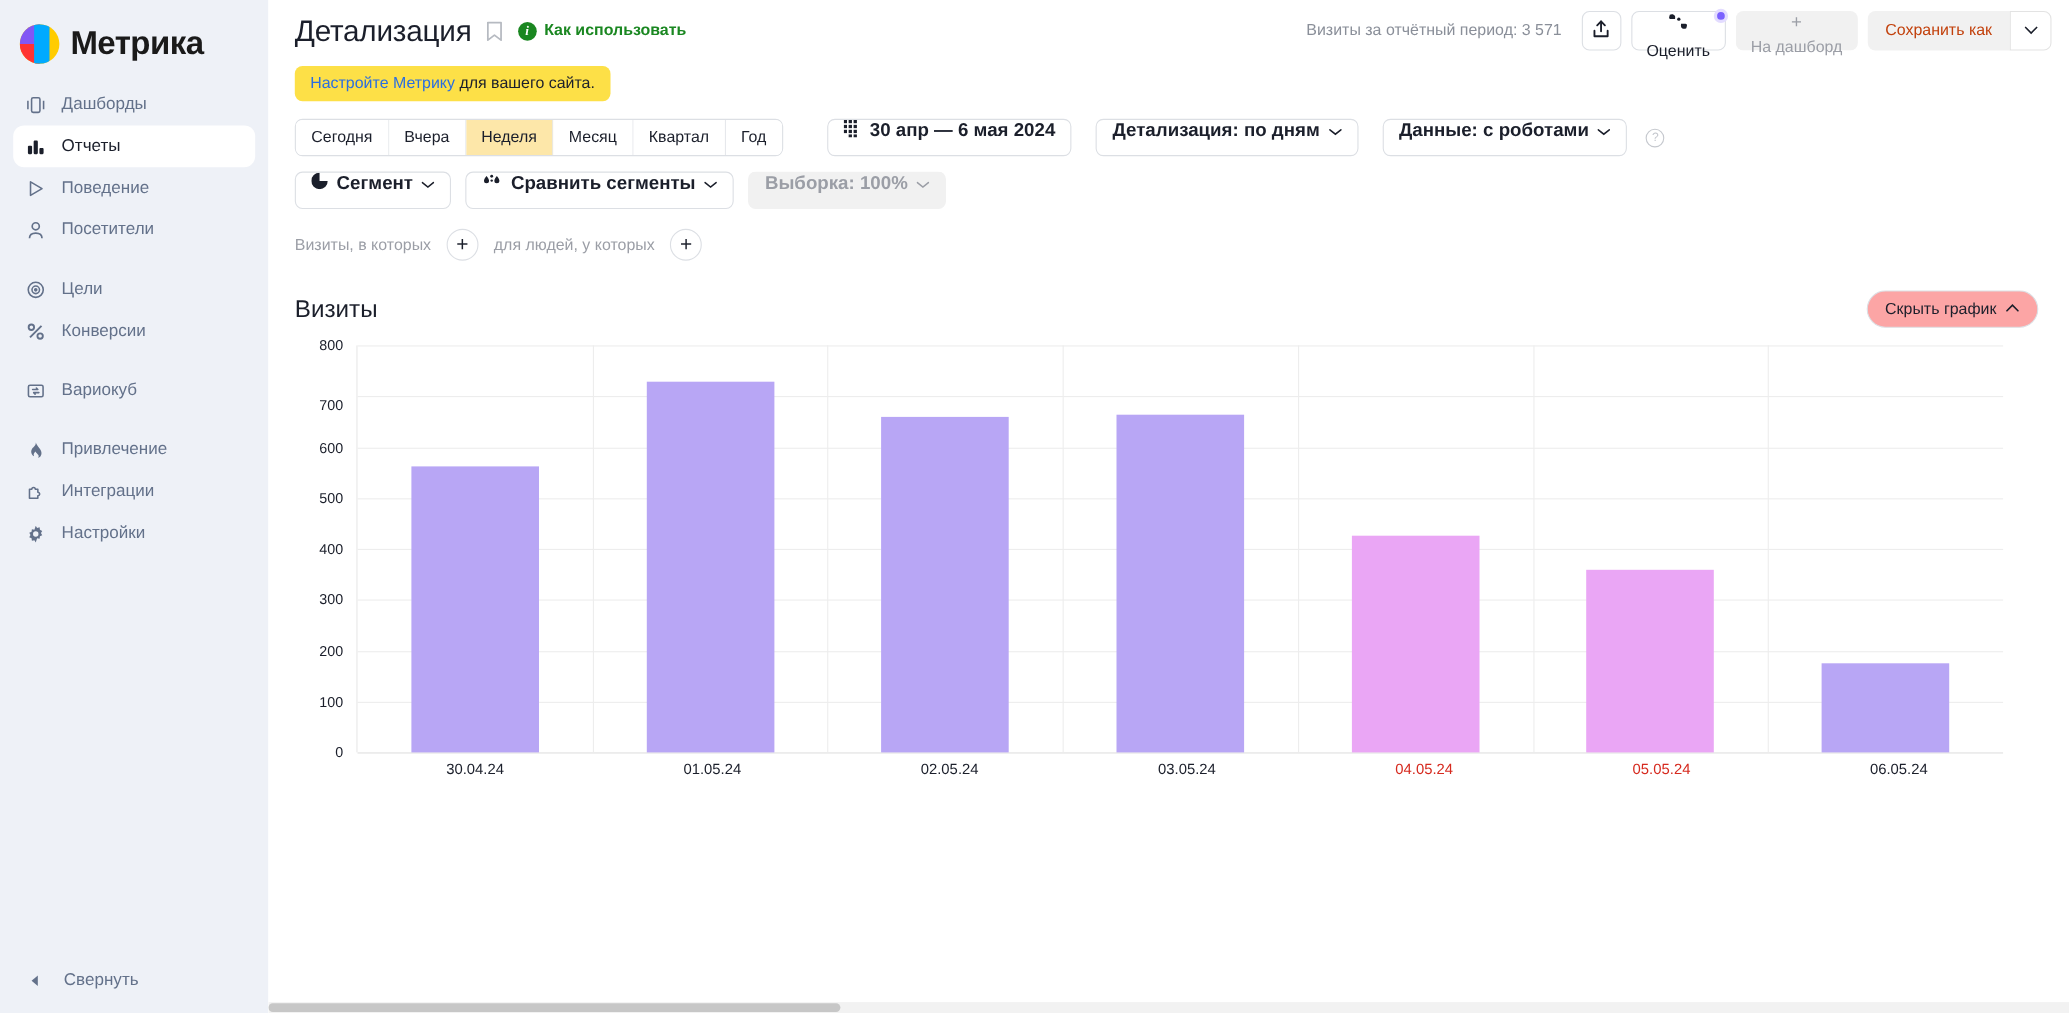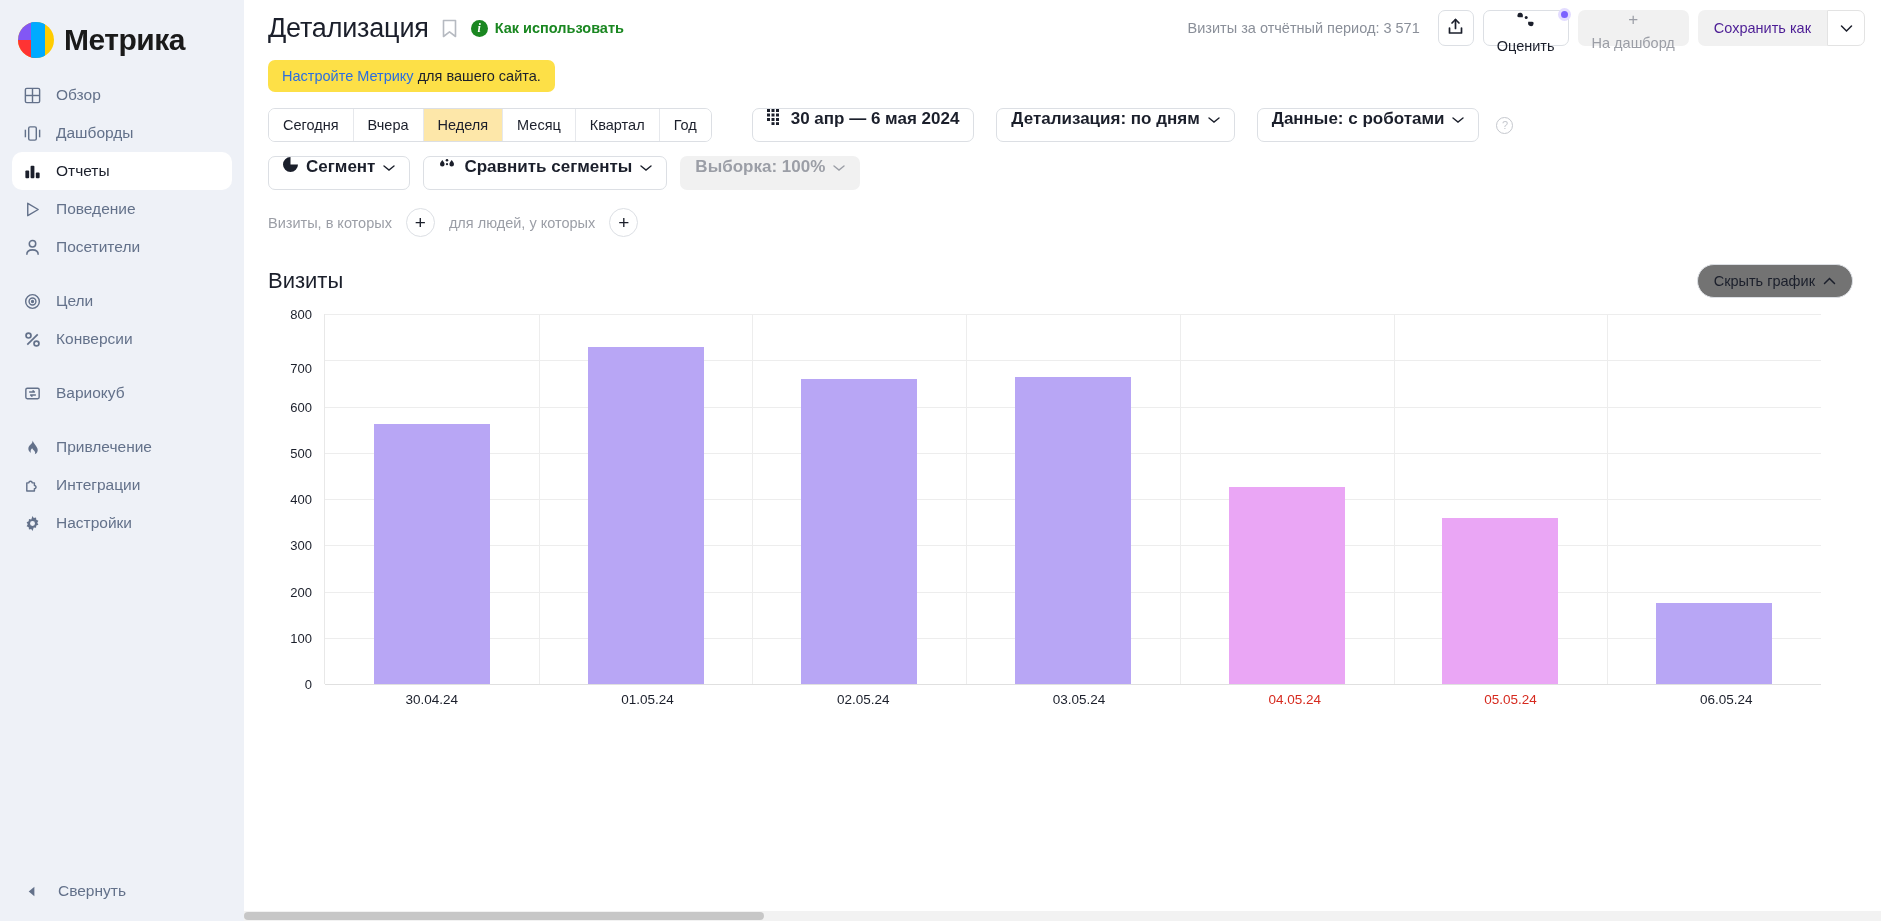--- a/index.html
+++ b/index.html
@@ -101,21 +101,21 @@
   .btn.grey { background: #f1f1f1; border-color: transparent; color: #9b9ea6; }
   .btn .dot-badge {
     position: absolute; top: -3px; right: -3px;
     width: 13px; height: 13px; border-radius: 50%;
     background: #7b61ff; border: 3px solid #e3dcff;
   }
   .split-btn { display: inline-flex; margin-left: 9px; }
   .split-btn .left {
     height: 36px; background: #f1f1f1; border-radius: 7px 0 0 7px;
     display: flex; align-items: center; padding: 0 16px;
-    font-size: 14.5px; color: #4c1d95; cursor: pointer;
+    font-size: 14.5px; color: #c2410c; cursor: pointer;
   }
   .split-btn .right {
     height: 36px; width: 38px; background: #fff; border: 1px solid #e3e3e3;
     border-radius: 0 7px 7px 0; display:flex; align-items:center; justify-content:center; cursor:pointer;
   }
 
   .banner {
     margin: 4px 0 0 24px;
     display: inline-block;
     background: #fde047; border-radius: 7px;
@@ -153,21 +153,21 @@
     width: 29px; height: 29px; border-radius: 50%; border: 1px solid #dcdfe4;
     display:flex; align-items:center; justify-content:center; cursor:pointer;
     color: #1b1f2b; font-size: 19px; line-height: 1; background: #fff;
   }
 
   .chart-head {
     display: flex; align-items: center; padding: 0 28px 0 24px; margin-top: 27px;
   }
   .chart-title { font-size: 22px; color: #1b1f2b; }
   .hide-chart {
-    height: 34px; border: 1px solid #dcdfe4; border-radius: 18px; background: #737373;
+    height: 34px; border: 1px solid #dcdfe4; border-radius: 18px; background: #fca5a5;
     display: inline-flex; align-items: center; gap: 8px; padding: 0 16px;
     font-size: 14.5px; color: #1b1f2b; cursor: pointer;
   }
 
   
   .chart-wrap { position: relative; margin-top: 16px; height: 400px; }
   .chart-area {
     position: absolute; left: 24px; right: 28px; top: 0; height: 400px;
   }
   .y-axis {
@@ -214,30 +214,20 @@
   <div class="brand">
     <div class="brand-logo">
       <div class="q-tl"></div>
         <div class="q-bl"></div>
         <div class="q-center"></div>
     </div>
     <div class="brand-name">Метрика</div>
   </div>
 
   <nav class="nav">
-    <div class="nav-item">
-      <span class="nav-icon">
-        <svg viewBox="0 0 20 20" fill="none" stroke="currentColor" stroke-width="1.5">
-            <rect x="2.5" y="2.5" width="15" height="15" rx="1.5"></rect>
-            <line x1="10" y1="2.5" x2="10" y2="17.5"></line>
-            <line x1="2.5" y1="10" x2="17.5" y2="10"></line>
-          </svg>
-      </span>
-      <span>Обзор</span>
-    </div>
     <div class="nav-item">
       <span class="nav-icon">
         <svg viewBox="0 0 20 20" fill="none" stroke="currentColor" stroke-width="1.5">
             <rect x="6" y="3" width="8" height="14" rx="1.5"></rect>
             <line x1="2.5" y1="6" x2="2.5" y2="14"></line>
             <line x1="17.5" y1="6" x2="17.5" y2="14"></line>
           </svg>
       </span>
       <span>Дашборды</span>
     </div>

